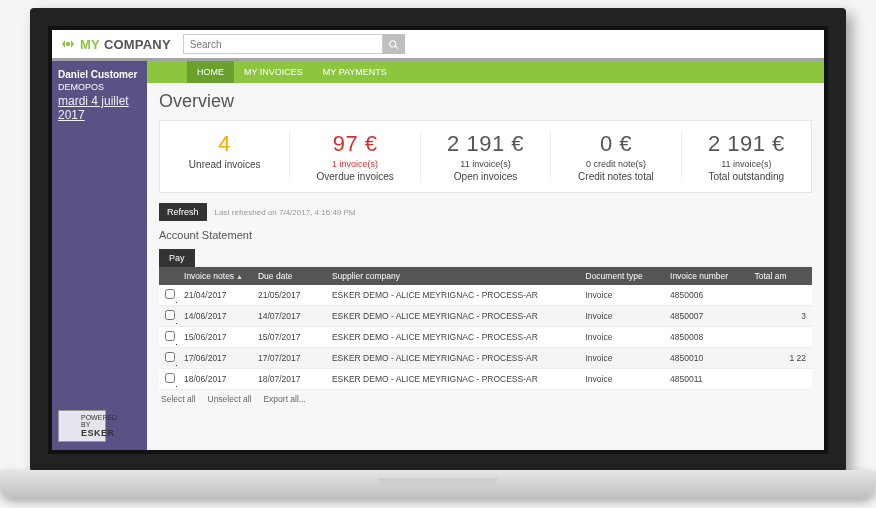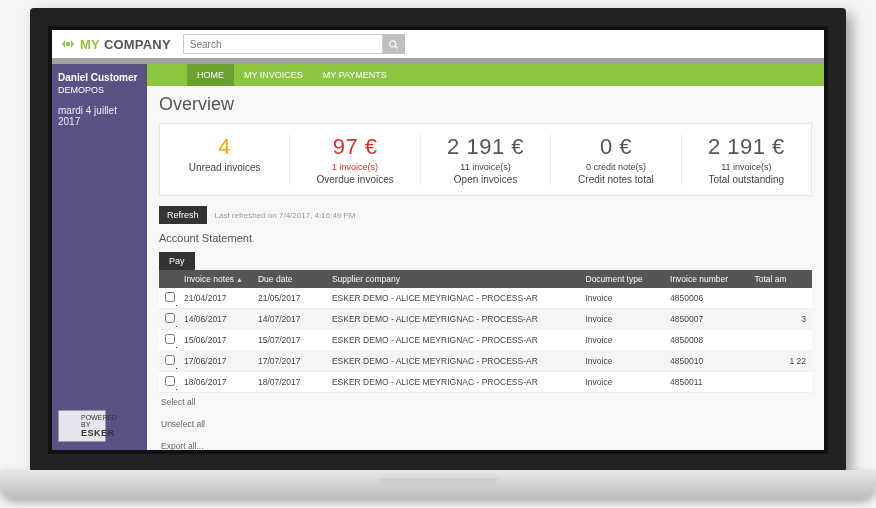--- a/index.html
+++ b/index.html
@@ -3,36 +3,36 @@
 <meta charset="utf-8">
 <style>
   * { box-sizing: border-box; margin: 0; padding: 0; font-family: Arial, Helvetica, sans-serif; }
   body { background: #f5f5f5; }
   .device-frame { width: 876px; height: 508px; position: relative; }
   .screen-border { position: absolute; top: 8px; left: 30px; right: 30px; bottom: 36px; background:#111; border: 18px solid #222; border-radius: 4px; box-shadow: 6px 6px 14px rgba(0,0,0,0.35); }
   .screen { position: absolute; top: 4px; left: 4px; right: 4px; bottom: 4px; background:#fff; overflow: hidden; display:flex; flex-direction:column; }
   .laptop-base { position:absolute; left:0; right:0; bottom:10px; height:28px; background: linear-gradient(#e6e6e6,#bfbfbf); border-radius: 2px 2px 14px 14px; box-shadow: 0 4px 8px rgba(0,0,0,0.3);}
   .laptop-notch { position:absolute; bottom:22px; left:50%; transform:translateX(-50%); width:120px; height:8px; background:#cfcfcf; border-radius: 0 0 10px 10px;}
 
-  .topbar { display:flex; align-items:center; padding:4px 10px; border-bottom:6px solid #a3a3a3; background:#fff;}
+  .topbar { display:flex; align-items:center; padding:4px 10px; border-bottom:3px solid #a3a3a3; background:#fff;}
   .logo { display:flex; align-items:center; gap:4px; margin-right:12px;}
   .logo-mark { color:#8cc63f; font-weight:bold; font-size:14px; display:flex; align-items:center;}
   .logo-mark svg { margin-right:2px;}
   .logo-my { color:#8cc63f; font-weight:bold; font-size:13px; letter-spacing:0.2px;}
   .logo-company { color:#555; font-weight:bold; font-size:13px; letter-spacing:0.2px;}
   .search-wrap { display:flex; align-items:center; }
   .search-input { width:200px; height:20px; border:1px solid #ccc; font-size:10px; padding:2px 6px; color:#888; background:#fff;}
   .search-btn { width:22px; height:20px; background:#bfbfbf; border:none; display:flex; align-items:center; justify-content:center; color:#fff; cursor:pointer;}
   .search-btn svg { width:11px; height:11px; }
 
   .body-row { flex:1; display:flex; min-height:0;}
   .sidebar { width:95px; background:#5a5285; color:#fff; padding:8px 6px; position:relative; font-size:9px; display:flex; flex-direction:column;}
   .user-name { font-weight:bold; font-size:10px; }
   .user-org { font-size:9px; margin-top:2px;}
-  .user-date { font-size:10px; margin-top:10px; opacity:0.9;}
+  .user-date { font-size:12px; margin-top:2px; opacity:0.9;text-decoration:underline;}
   .powered { margin-top:auto; }
   .powered-box { background:rgba(255,255,255,0.85); color:#333; font-size:7px; padding:3px 22px; border:1px solid #999; width:48px; line-height:1.05;}
   .powered-esker { font-weight:bold; font-size:9px; letter-spacing:0.5px;}
 
   .main { flex:1; background:#f7f7f7; overflow:hidden; display:flex; flex-direction:column;}
   .navbar { background:#8cc63f; display:flex; align-items:stretch; font-size:9px;}
   .navbar a { color:#fff; text-decoration:none; padding:6px 10px; text-transform:uppercase;}
   .navbar a.active { background:#6aa02e;margin-left:40px;}
   .content { padding:8px 12px 4px 12px; overflow:hidden;}
   .page-title { font-size:18px; color:#555; font-weight:300; margin-bottom:8px;}
@@ -53,21 +53,21 @@
 
   .section-title { font-size:11px; color:#555; margin-bottom:6px;}
   .pay-btn { background:#333; color:#fff; border:none; font-size:9px; padding:4px 10px; cursor:pointer; margin-bottom:0;}
   table { width:100%; border-collapse:collapse; font-size:8.5px; color:#444; table-layout:fixed;}
   thead th { background:#555; color:#fff; text-align:left; font-weight:normal; padding:4px 6px; font-size:8.5px; white-space:nowrap;}
   thead th:first-child { width:18px;}
   thead th.sort::after { content:" \25B2"; color:#cfe29d; font-size:7px;}
   tbody td { padding:4px 6px; border-bottom:1px solid #eee; background:#fff; white-space:nowrap; overflow:hidden; text-overflow:ellipsis;}
   tbody tr.alt td { background:#f5f5f5;}
   .cb { width:10px; height:10px;}
-  .table-actions { font-size:8.5px; color:#666; padding:4px 2px; display:flex; gap:12px;flex-direction:column;}
+  .table-actions { font-size:8.5px; color:#666; padding:4px 2px; display:flex; gap:12px;}
   .table-actions span { cursor:pointer;}
   .col-check{width:18px;} .col-inv{width:70px;} .col-due{width:70px;} .col-sup{width:240px;} .col-type{width:80px;} .col-num{width:80px;} .col-amt{width:60px;}
 </style>
 </head>
 <body>
 
 <div class="device-frame">
   <div class="screen-border">
     <div class="screen">
 

